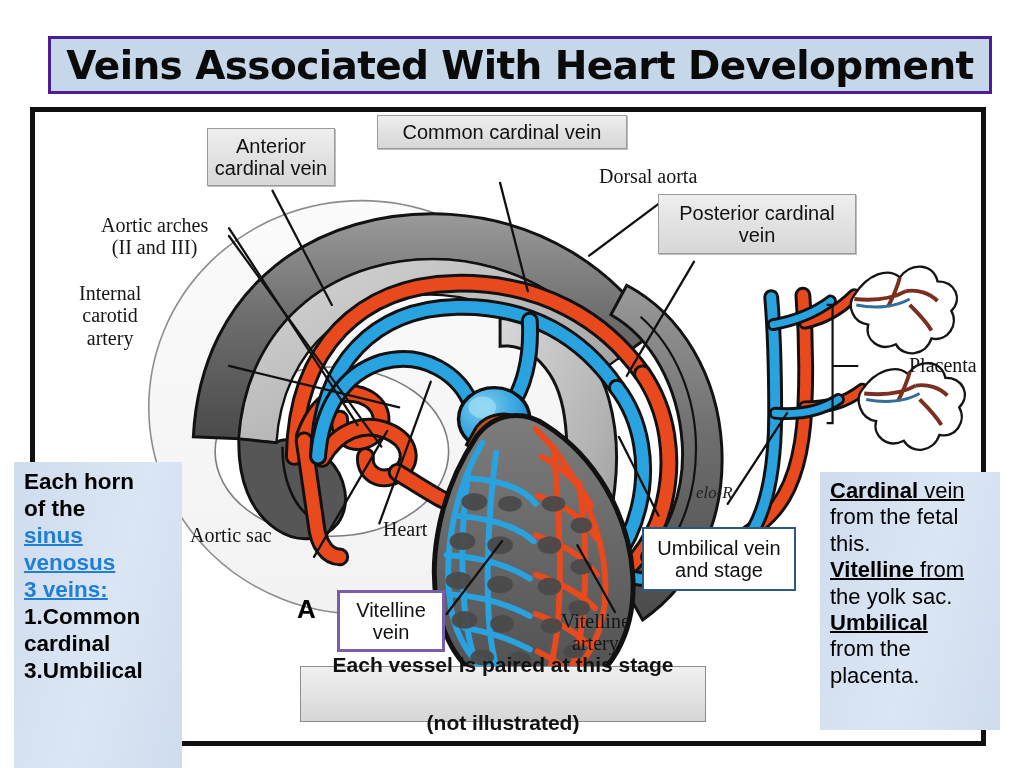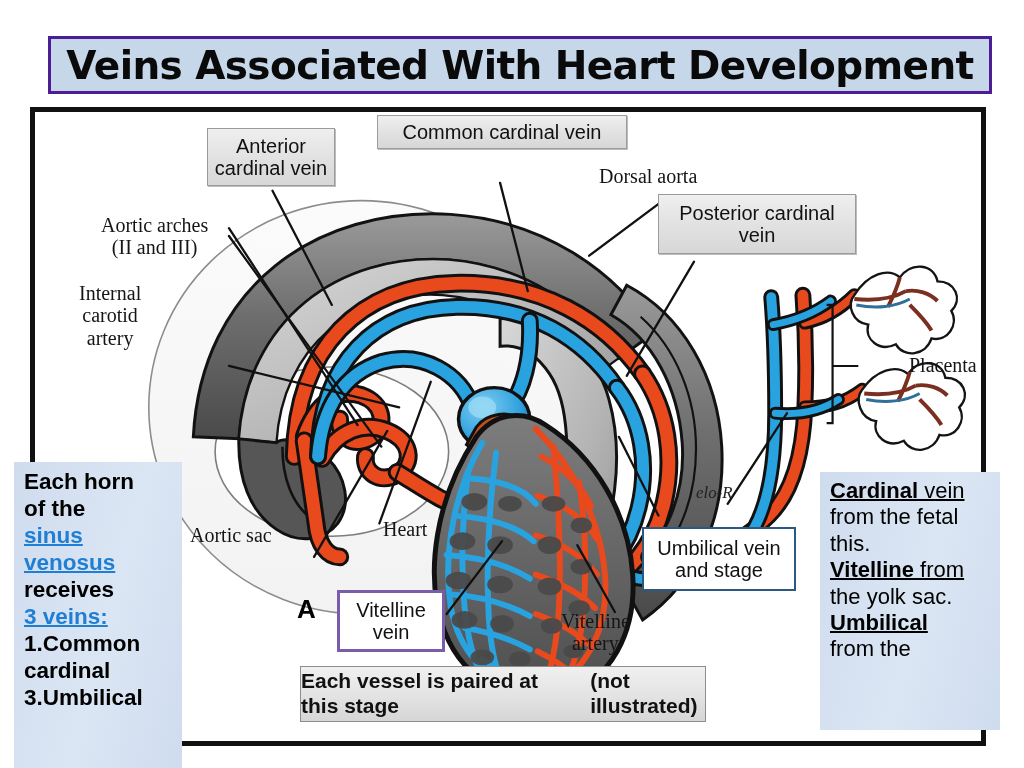--- a/index.html
+++ b/index.html
@@ -60,21 +60,21 @@
   .plain{
     position:absolute;font-family:Liberation Serif, serif;
     font-size:20px;color:#151515;line-height:1.12;text-align:center;
     white-space:nowrap;
   }
   #caption-box{
     position:absolute;left:300px;top:666px;width:406px;height:56px;
     background:linear-gradient(180deg,#f0f0f0 0%,#e3e3e3 55%,#d6d6d6 100%);
     border:1px solid #8d8d8d;box-sizing:border-box;
     font-family:"Liberation Sans", sans-serif;font-weight:bold;font-size:21px;
-    color:#111;display:flex;
+    color:#111;display:flex;flex-direction:column;
     align-items:center;justify-content:center;line-height:1.18;gap:33px;
   }
   #stage-letter{
     position:absolute;left:297px;top:594px;
     font-family:"Liberation Sans", sans-serif;font-weight:bold;
     font-size:26px;color:#000;
   }
 </style>
 </head>
 <body>
@@ -365,28 +365,28 @@
 <div id="caption-box">
   <span>Each vessel is paired at this stage</span>
   <span>(not illustrated)</span>
 </div>
 
 <div id="note-left" class="note">
   <div>Each horn</div>
   <div>of the</div>
   <div class="hl-blue">sinus</div>
   <div class="hl-blue">venosus</div>
-  <div>receives</div>
   <div class="hl-blue">3 veins:</div>
   <div>1.Common</div>
   <div>cardinal</div>
   <div>3.Umbilical</div>
 </div>
 
 <div id="note-right" class="note">
   <div class="u-line"><span class="bold-u" style="text-decoration:none">Cardinal</span><span> vein</span></div>
   <div>from the fetal</div>
   <div>this.</div>
   <div class="u-line"><span style="font-weight:bold">Vitelline</span><span> from</span></div>
   <div>the yolk sac.</div>
   <div><span class="bold-u">Umbilical</span></div>
   <div>from the</div>
+  <div>placenta.</div>
 </div>
 
 </body></html>

